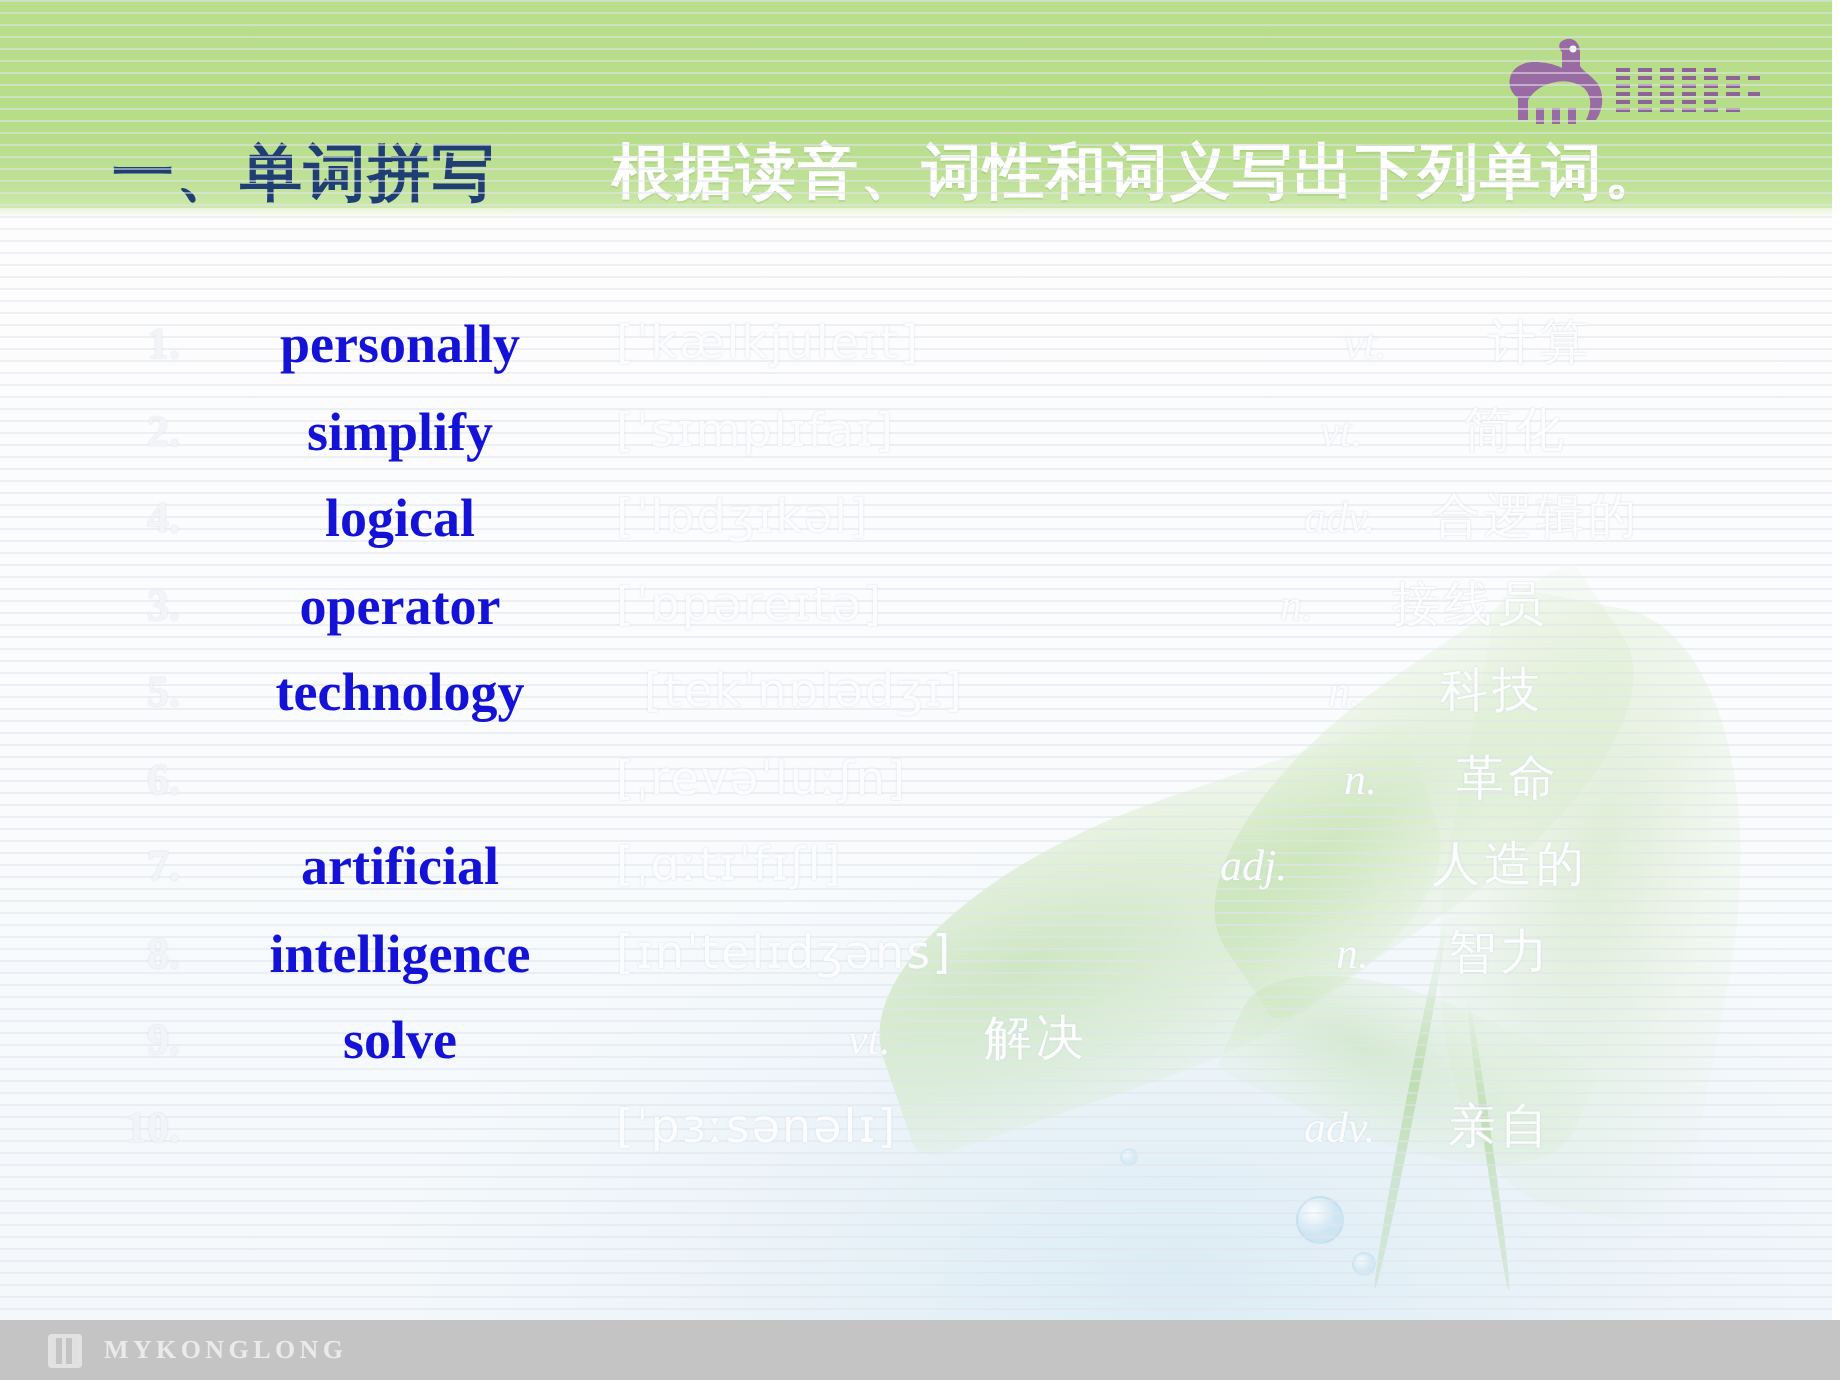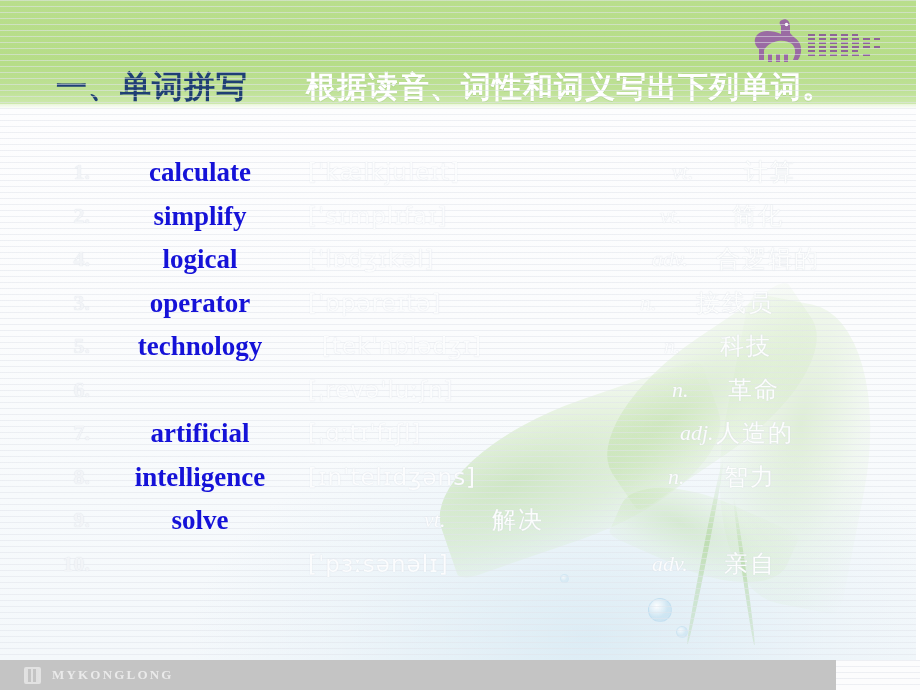--- a/index.html
+++ b/index.html
@@ -234,21 +234,21 @@
     color: #fcfdfd;
     line-height: 40px;
     letter-spacing: 2px;
     text-shadow: 0 0 1px rgba(204,211,221,0.9);
   }
 
   
   .footer {
     position: absolute;
     left: 0; top: 660px;
-    width: 836px; height: 30px;
+    width: 920px; height: 30px;
     background: #c4c4c4;
     z-index: 8;
   }
   .footer-mark {
     position: absolute;
     left: 24px; top: 7px;
     width: 17px; height: 17px;
     border: 2px solid #e2e2e2;
     box-sizing: border-box;
     border-radius: 2px;
@@ -318,21 +318,21 @@
 
   <div class="title-row">
     <span class="title-main">一、单词拼写</span>
     <span class="title-sub">根据读音、词性和词义写出下列单词。</span>
   </div>
 
   <div class="rows">
 
     <div class="row">
       <span class="num">1.</span>
-      <span class="word">calculate</span>
+      <span class="word">personally</span>
       <span class="phon">[ˈkælkjuleɪt]</span>
       <span class="pos" style="left:672px">vt.</span>
       <span class="mean" style="left:744px">计算</span>
     </div>
 
     <div class="row">
       <span class="num">2.</span>
       <span class="word">simplify</span>
       <span class="phon">[ˈsɪmplɪfaɪ]</span>
       <span class="pos" style="left:660px">vt.</span>
@@ -367,21 +367,21 @@
       <span class="num">6.</span>
       <span class="phon">[ˌrevəˈluːʃn]</span>
       <span class="pos" style="left:672px">n.</span>
       <span class="mean" style="left:728px">革命</span>
     </div>
 
     <div class="row">
       <span class="num">7.</span>
       <span class="word">artificial</span>
       <span class="phon">[ˌɑːtɪˈfɪʃl]</span>
-      <span class="pos" style="left:680px">adj.</span>
+      <span class="pos" style="left:610px">adj.</span>
       <span class="mean" style="left:716px">人造的</span>
     </div>
 
     <div class="row">
       <span class="num">8.</span>
       <span class="word">intelligence</span>
       <span class="phon">[ɪnˈtelɪdʒəns]</span>
       <span class="pos" style="left:668px">n.</span>
       <span class="mean" style="left:724px">智力</span>
     </div>

